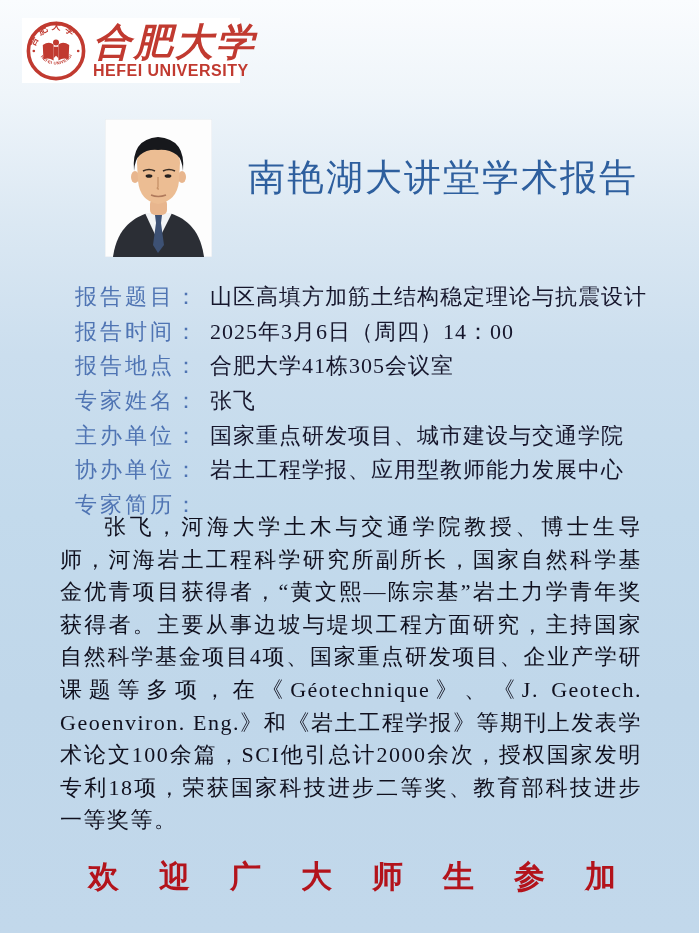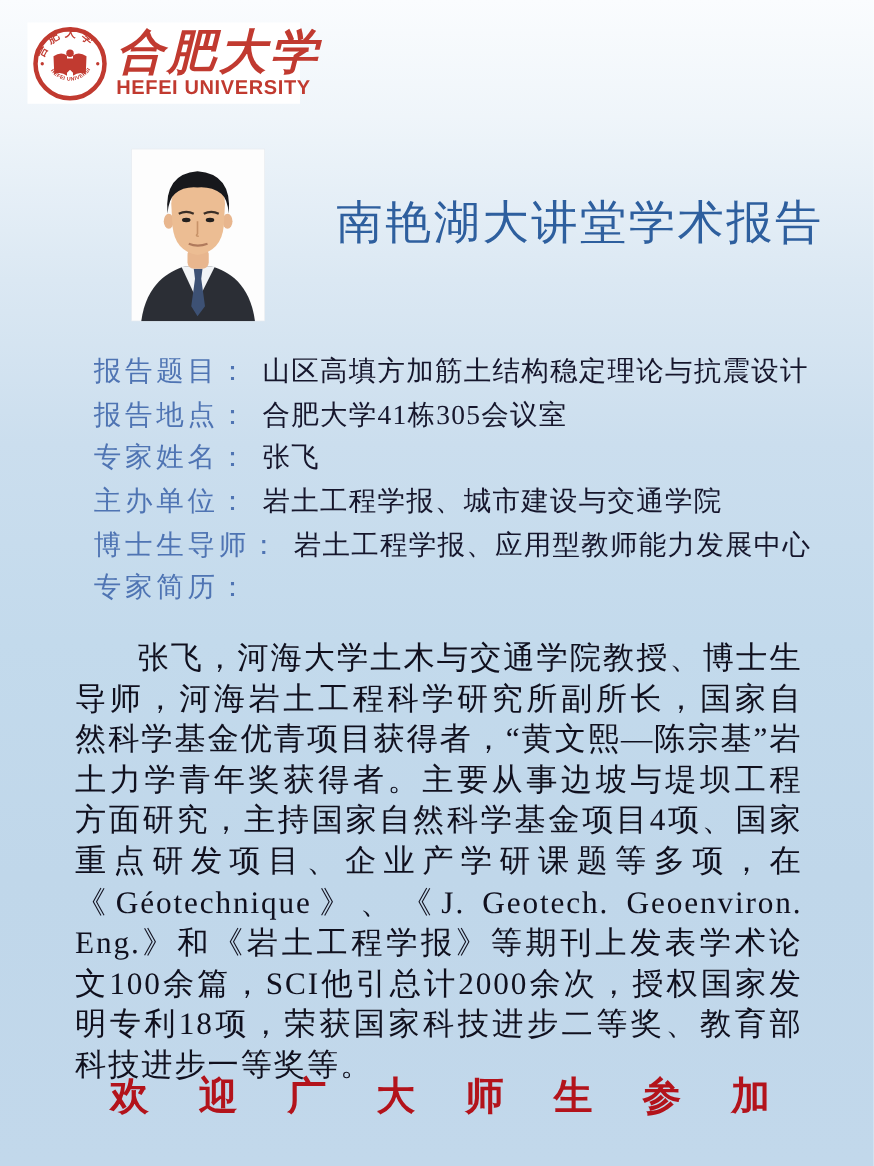--- a/index.html
+++ b/index.html
@@ -28,31 +28,31 @@
     font-size:16px;font-weight:bold;color:#c13a30;
     letter-spacing:0.5px;margin-top:2px;white-space:nowrap;
     font-family:"Liberation Sans","DejaVu Sans",sans-serif;
   }
   
   .photo{position:absolute;left:105px;top:119px;width:107px;height:138px;}
   
   .main-title{
     position:absolute;left:248px;top:153px;width:400px;
     font-size:37px;color:#2e5f9e;letter-spacing:2px;
-    white-space:nowrap;font-weight:500;margin-left:21px;
+    white-space:nowrap;font-weight:500;
   }
   
   .info{position:absolute;left:75px;top:280px;width:590px;}
   .info-row{height:34.6px;display:flex;align-items:center;font-size:22px;white-space:nowrap;}
   .info-label{color:#4f74b3;margin-right:10px;letter-spacing:3px;}
   .info-value{color:#16162c;letter-spacing:1px;}
   
   .bio{
     position:absolute;left:60px;top:511px;width:582px;
-    font-size:25px;line-height:32.6px;color:#10101e;
+    font-size:22px;line-height:32.6px;color:#10101e;
     text-align:justify;text-indent:2em;letter-spacing:1.5px;
   }
   
   .footer{
     position:absolute;left:88px;top:856px;
     font-size:31px;font-weight:bold;color:#b3131b;
     letter-spacing:40px;white-space:nowrap;
   }
 </style>
 </head>
@@ -117,33 +117,37 @@
   </svg>
 
   <div class="main-title">南艳湖大讲堂学术报告</div>
 
   <div class="info">
     <div class="info-row">
       <span class="info-label">报告题目：</span>
       <span class="info-value">山区高填方加筋土结构稳定理论与抗震设计</span>
     </div>
     <div class="info-row">
+      <span class="info-label">报告时间：</span>
+      <span class="info-value">2025年3月6日（周四）14：00</span>
+    </div>
+    <div class="info-row">
       <span class="info-label">报告地点：</span>
       <span class="info-value">合肥大学41栋305会议室</span>
     </div>
     <div class="info-row">
       <span class="info-label">专家姓名：</span>
       <span class="info-value">张飞</span>
     </div>
     <div class="info-row">
       <span class="info-label">主办单位：</span>
-      <span class="info-value">岩土工程学报、城市建设与交通学院</span>
+      <span class="info-value">国家重点研发项目、城市建设与交通学院</span>
     </div>
     <div class="info-row">
-      <span class="info-label">博士生导师：</span>
+      <span class="info-label">协办单位：</span>
       <span class="info-value">岩土工程学报、应用型教师能力发展中心</span>
     </div>
     <div class="info-row">
       <span class="info-label">专家简历：</span>
       <span class="info-value"></span>
     </div>
   </div>
 
   <div class="bio">张飞，河海大学土木与交通学院教授、博士生导师，河海岩土工程科学研究所副所长，国家自然科学基金优青项目获得者，“黄文熙—陈宗基”岩土力学青年奖获得者。主要从事边坡与堤坝工程方面研究，主持国家自然科学基金项目4项、国家重点研发项目、企业产学研课题等多项，在《Géotechnique》、《J. Geotech. Geoenviron. Eng.》和《岩土工程学报》等期刊上发表学术论文100余篇，SCI他引总计2000余次，授权国家发明专利18项，荣获国家科技进步二等奖、教育部科技进步一等奖等。</div>
 

